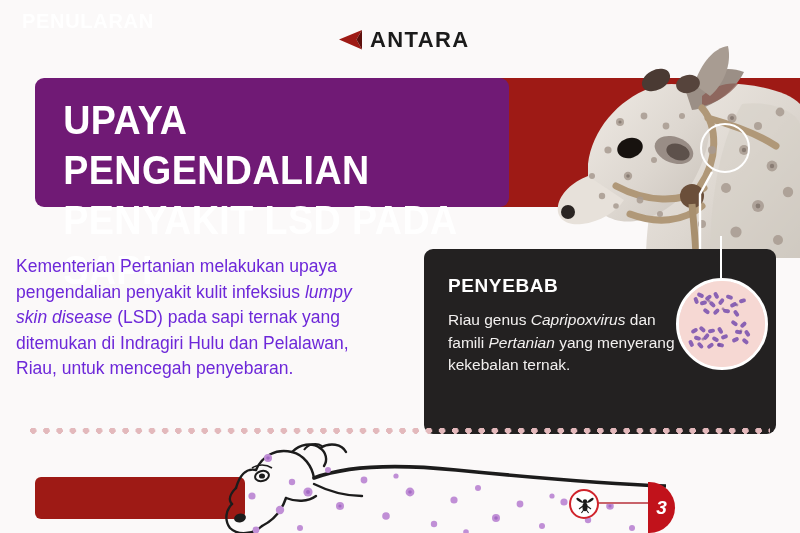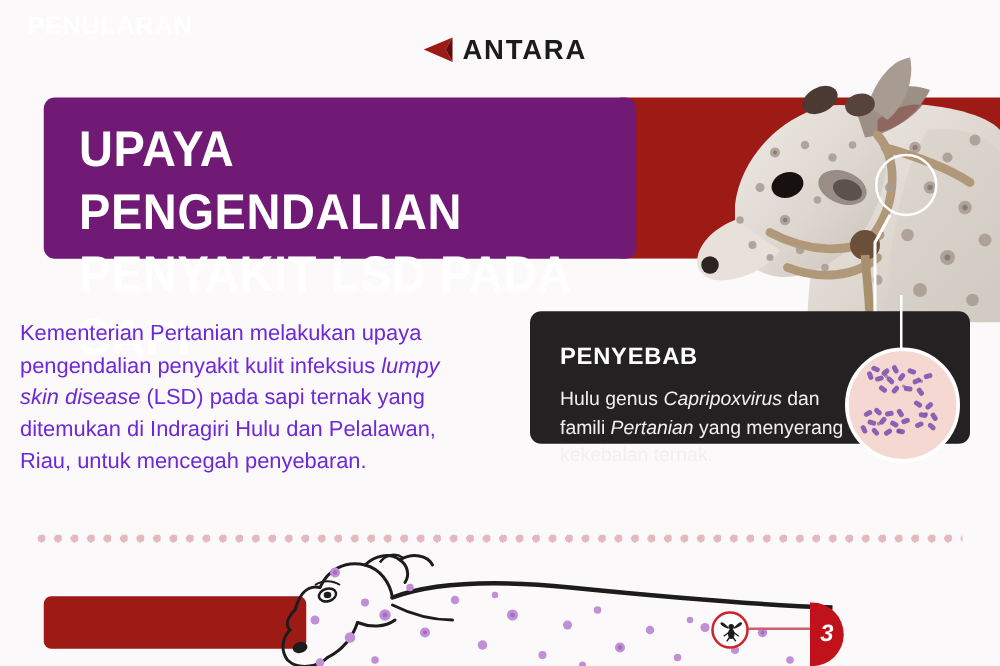--- a/index.html
+++ b/index.html
@@ -39,21 +39,21 @@
 
   
   .intro {
     position:absolute; left:16px; top:254px; width:360px;
     font-size:17.5px; line-height:25.5px; color:#6d28d9;
   }
   .intro i { font-style:italic; }
 
   
   .cause-card {
-    position:absolute; left:424px; top:249px; width:352px; height:106px;
+    position:absolute; left:424px; top:249px; width:352px; height:185px;
     background:#232121; border-radius:9px;
   }
   .cause-title {
     position:absolute; left:24px; top:26px;
     color:#ffffff; font-size:19px; font-weight:700; letter-spacing:.6px;
   }
   .cause-body {
     position:absolute; left:24px; top:60px; width:230px;
     color:#f2f0ef; font-size:15.5px; line-height:22.5px;
   }
@@ -222,21 +222,21 @@
 
   <div class="title-banner">
     <div class="t-line t1">UPAYA PENGENDALIAN</div>
     <div class="t-line t2">PENYAKIT LSD PADA SAPI</div>
   </div>
 
   <p class="intro"><span>Kementerian Pertanian melakukan upaya pengendalian penyakit kulit infeksius </span><i>lumpy skin disease</i><span> (LSD) pada sapi ternak yang ditemukan di Indragiri Hulu dan Pelalawan, Riau, untuk mencegah penyebaran.</span></p>
 
   <div class="cause-card">
     <div class="cause-title">PENYEBAB</div>
-    <div class="cause-body"><span>Hulu genus </span><i>Capripoxvirus</i><span> dan famili </span><i>Pertanian</i><span> yang menyerang kekebalan ternak.</span></div>
+    <div class="cause-body"><span>Riau genus </span><i>Capripoxvirus</i><span> dan famili </span><i>Pertanian</i><span> yang menyerang kekebalan ternak.</span></div>
   </div>
 
   <div class="leader-v"></div>
 
   <div class="virus-circle">
     <svg viewBox="0 0 86 86" width="86" height="86">
       <rect width="86" height="86" fill="#f6d8d3"></rect>
       <g fill="#8a62b4">
         <g transform="translate(18,12)">
           <rect x="0" y="0" width="7" height="4" rx="2" transform="rotate(24 3 2)"></rect>

